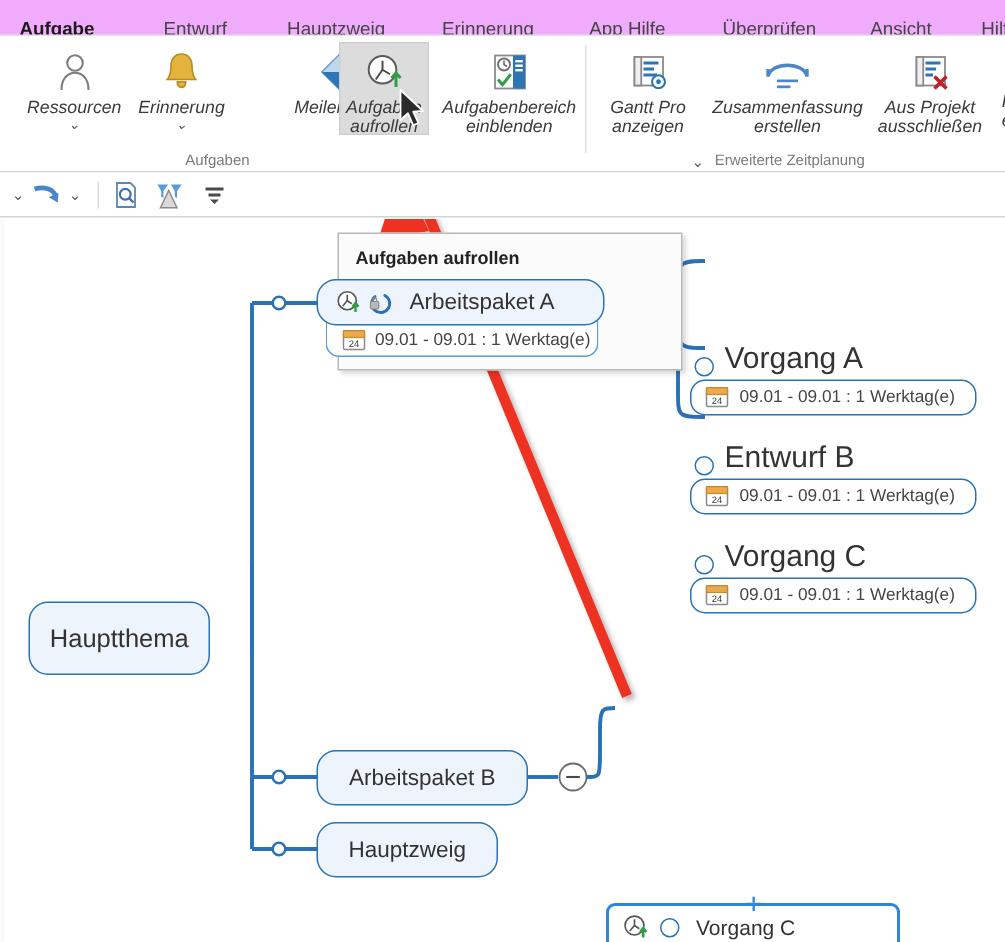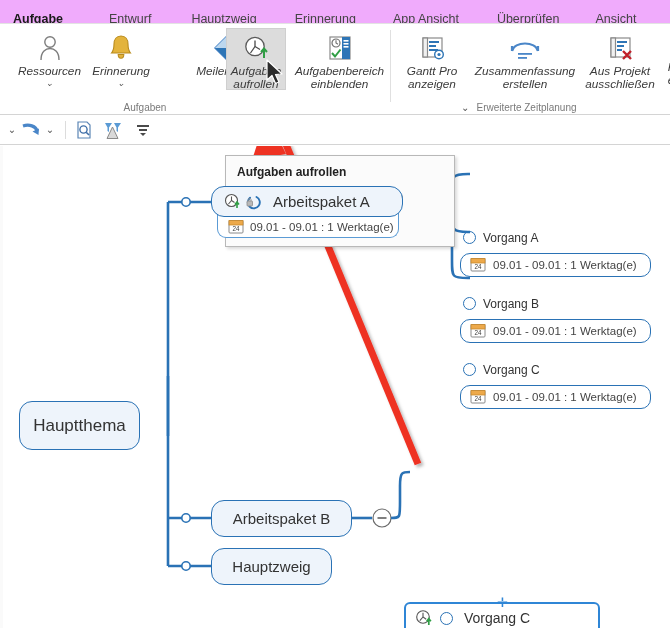--- a/index.html
+++ b/index.html
@@ -116,22 +116,22 @@
     background:#ffffff;
     display:flex; align-items:center; gap:6px;
     padding:2px 8px 3px 10px;
     font-size:11.5px; color:#444;
     margin-top:-8px; padding-top:10px;
     position:relative; z-index:2;
     white-space:nowrap;
   }
   .leafnode { position:absolute; }
   .leafnode .ln-title {
-    display:flex; align-items:flex-start; gap:7px;
-    font-size:12px; color:#333; padding-left:3px;
+    display:flex; align-items:flex-end; gap:7px;
+    font-size:20px; color:#333; padding-left:3px;
     height:20px;
   }
   .leafnode .ln-date {
     border:1.5px solid #2a72b5;
     border-radius:10px;
     background:#ffffff;
     display:flex; align-items:center; gap:7px;
     padding:3px 10px 4px 9px;
     font-size:11.5px; color:#444;
     margin-top:2px; white-space:nowrap;
@@ -155,21 +155,21 @@
   svg { display:block; }
 </style>
 </head>
 <body>
 
 <div id="tabstrip">
   <div class="tab active" style="margin-left:13px">Aufgabe</div>
   <div class="tab" style="margin-left:46px">Entwurf</div>
   <div class="tab" style="margin-left:40px">Hauptzweig</div>
   <div class="tab" style="margin-left:38px">Erinnerung</div>
-  <div class="tab" style="margin-left:37px">App Ansicht</div>
+  <div class="tab" style="margin-left:37px">App Hilfe</div>
   <div class="tab" style="margin-left:38px">Überprüfen</div>
   <div class="tab" style="margin-left:36px">Ansicht</div>
   <div class="tab" style="margin-left:33px">Hilfe</div>
 
 </div>
 <div id="tabstrip-underline"></div>
 
 <div id="ribbon">
 
   <div class="rgroup" style="left:0px; width:290px;">
@@ -430,21 +430,21 @@
           <text x="8" y="12.3" font-size="6.3" fill="#3a3a3a" text-anchor="middle" font-family="Liberation Sans, sans-serif">24</text>
         </svg>
       </span>
       <span>09.01 - 09.01 : 1 Werktag(e)</span>
     </div>
   </div>
 
   <div class="leafnode" style="left:460px; top:151px;">
     <div class="ln-title">
       <span class="circle-icon"></span>
-      <span>Vorgang B</span>
+      <span>Entwurf B</span>
     </div>
     <div class="ln-date" style="width:191px;">
       <span>
         <svg width="16" height="15" viewBox="0 0 16 15">
           <rect x="1" y="1.5" width="14" height="12.5" rx="1" fill="#ffffff" stroke="#8a8a8a" stroke-width="1"></rect>
           <rect x="1" y="1.5" width="14" height="4.5" fill="#eda94a" stroke="#c98a2e" stroke-width="0.8"></rect>
           <text x="8" y="12.3" font-size="6.3" fill="#3a3a3a" text-anchor="middle" font-family="Liberation Sans, sans-serif">24</text>
         </svg>
       </span>
       <span>09.01 - 09.01 : 1 Werktag(e)</span>

